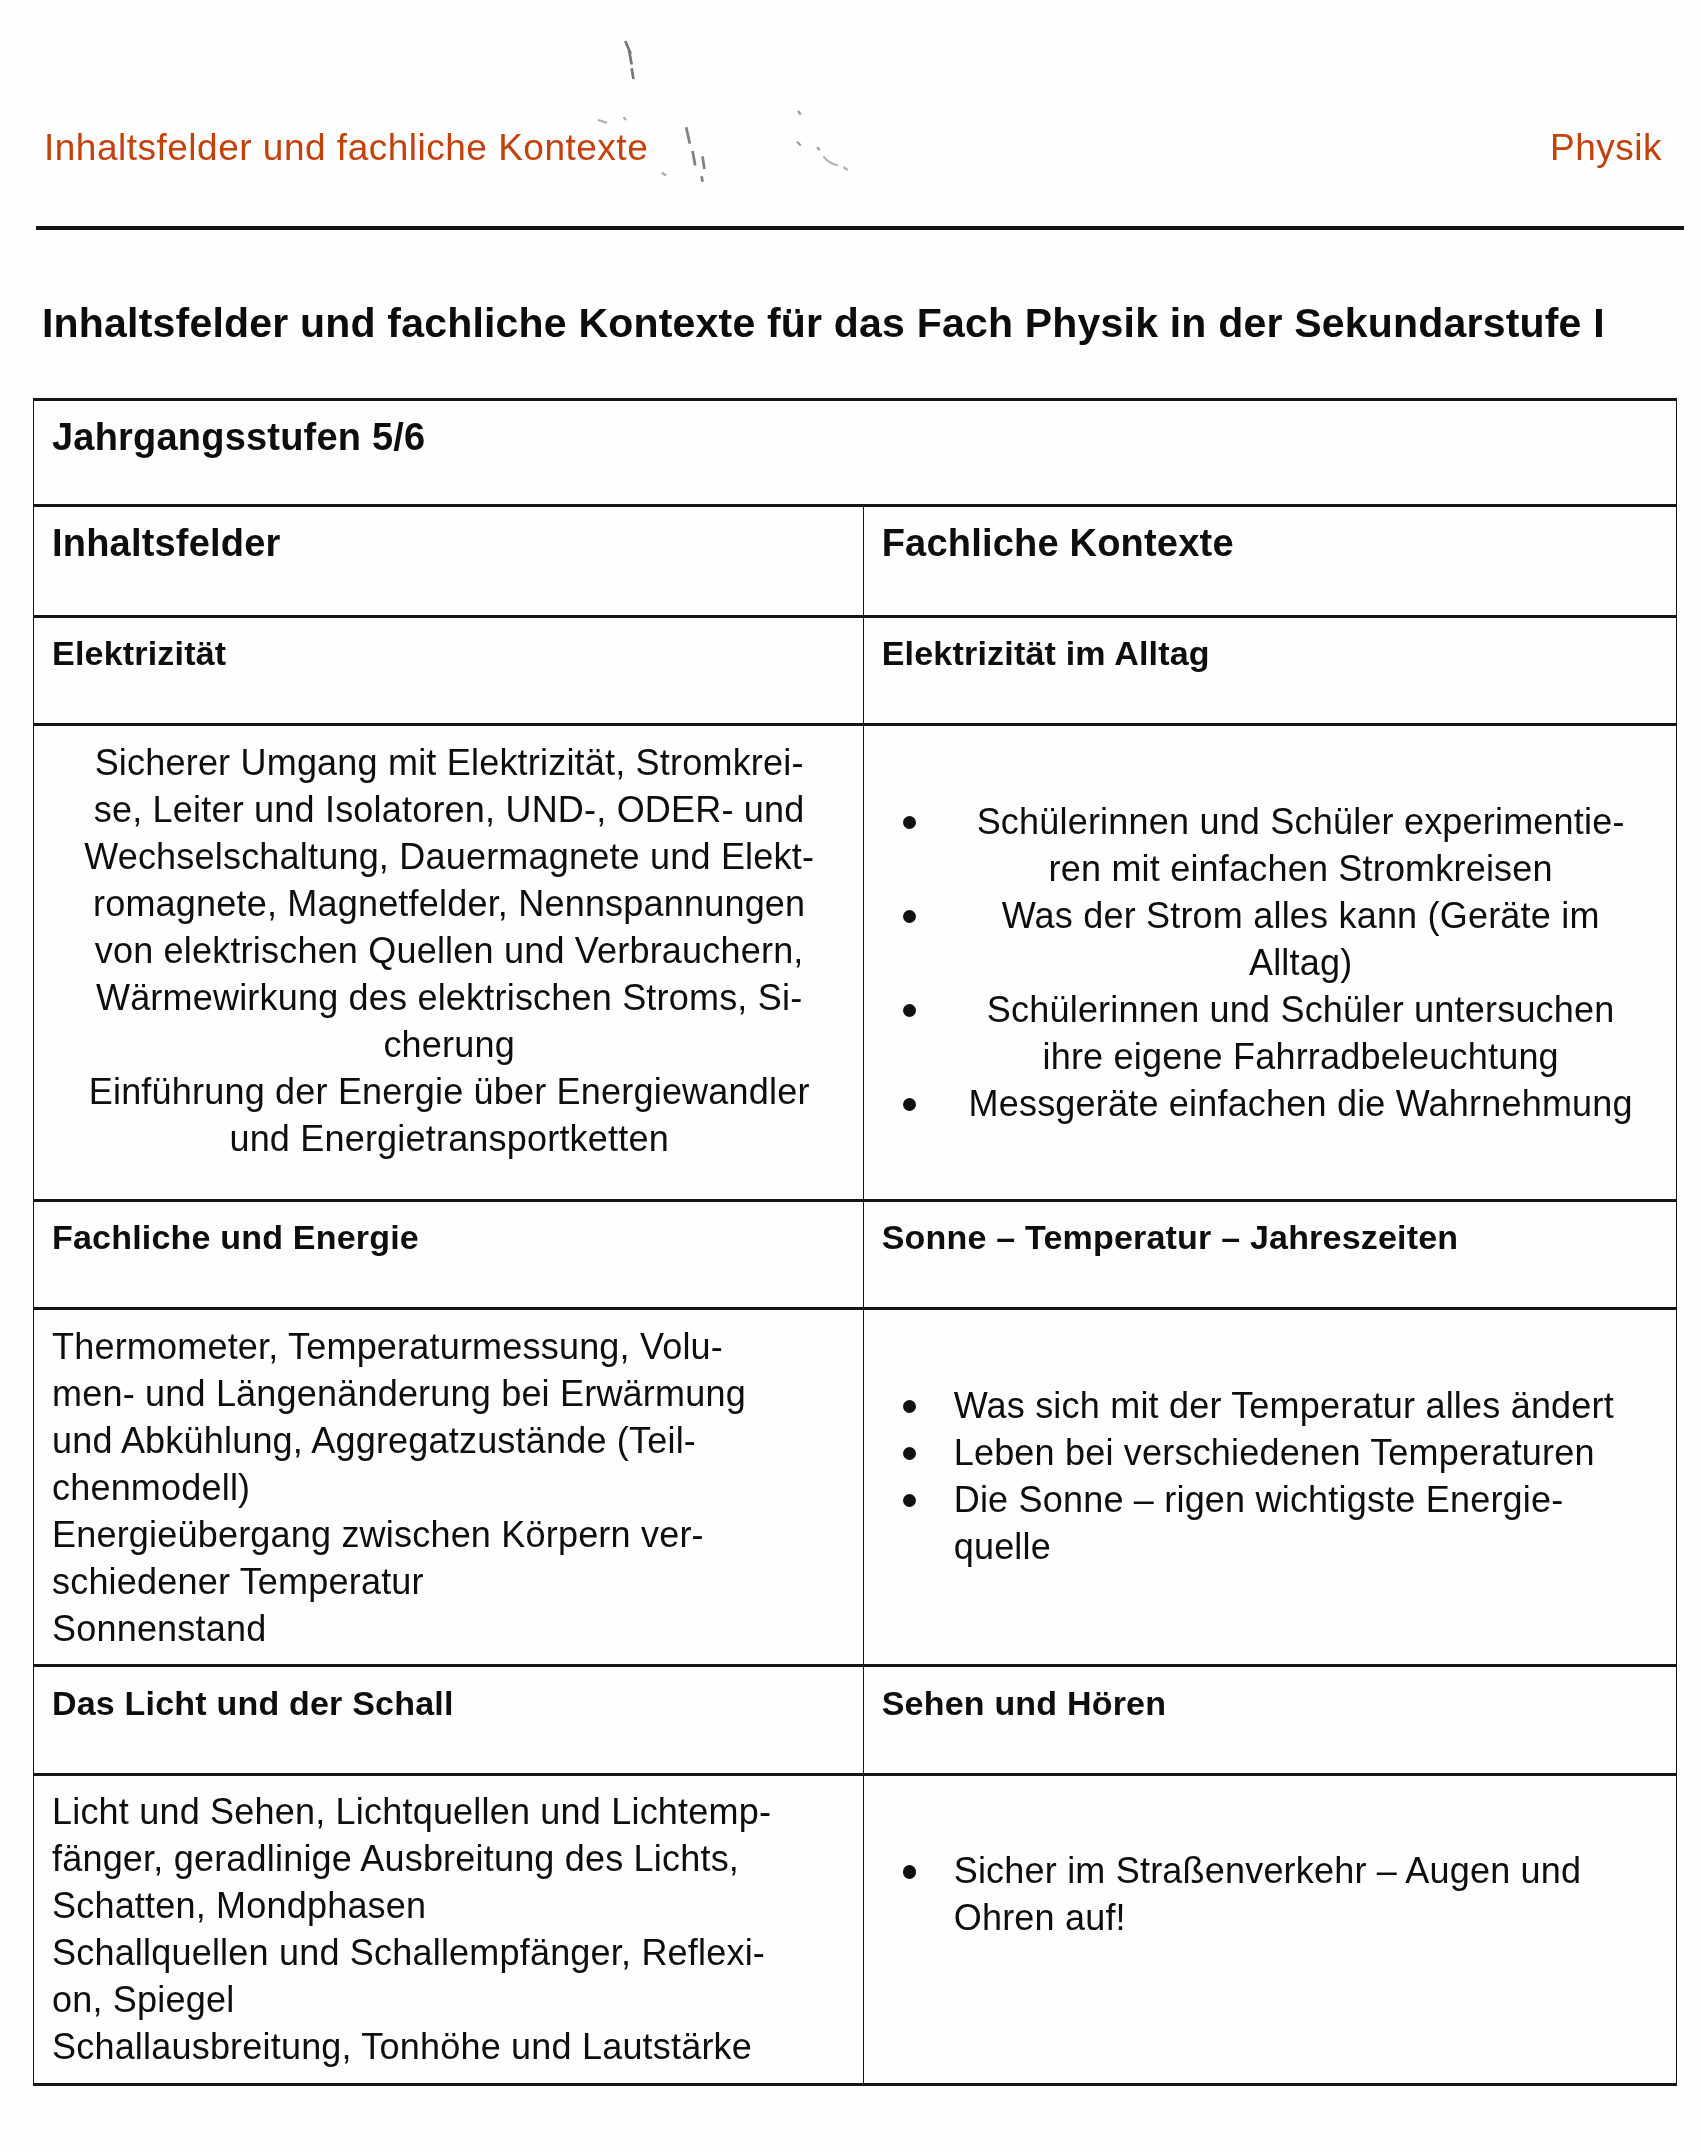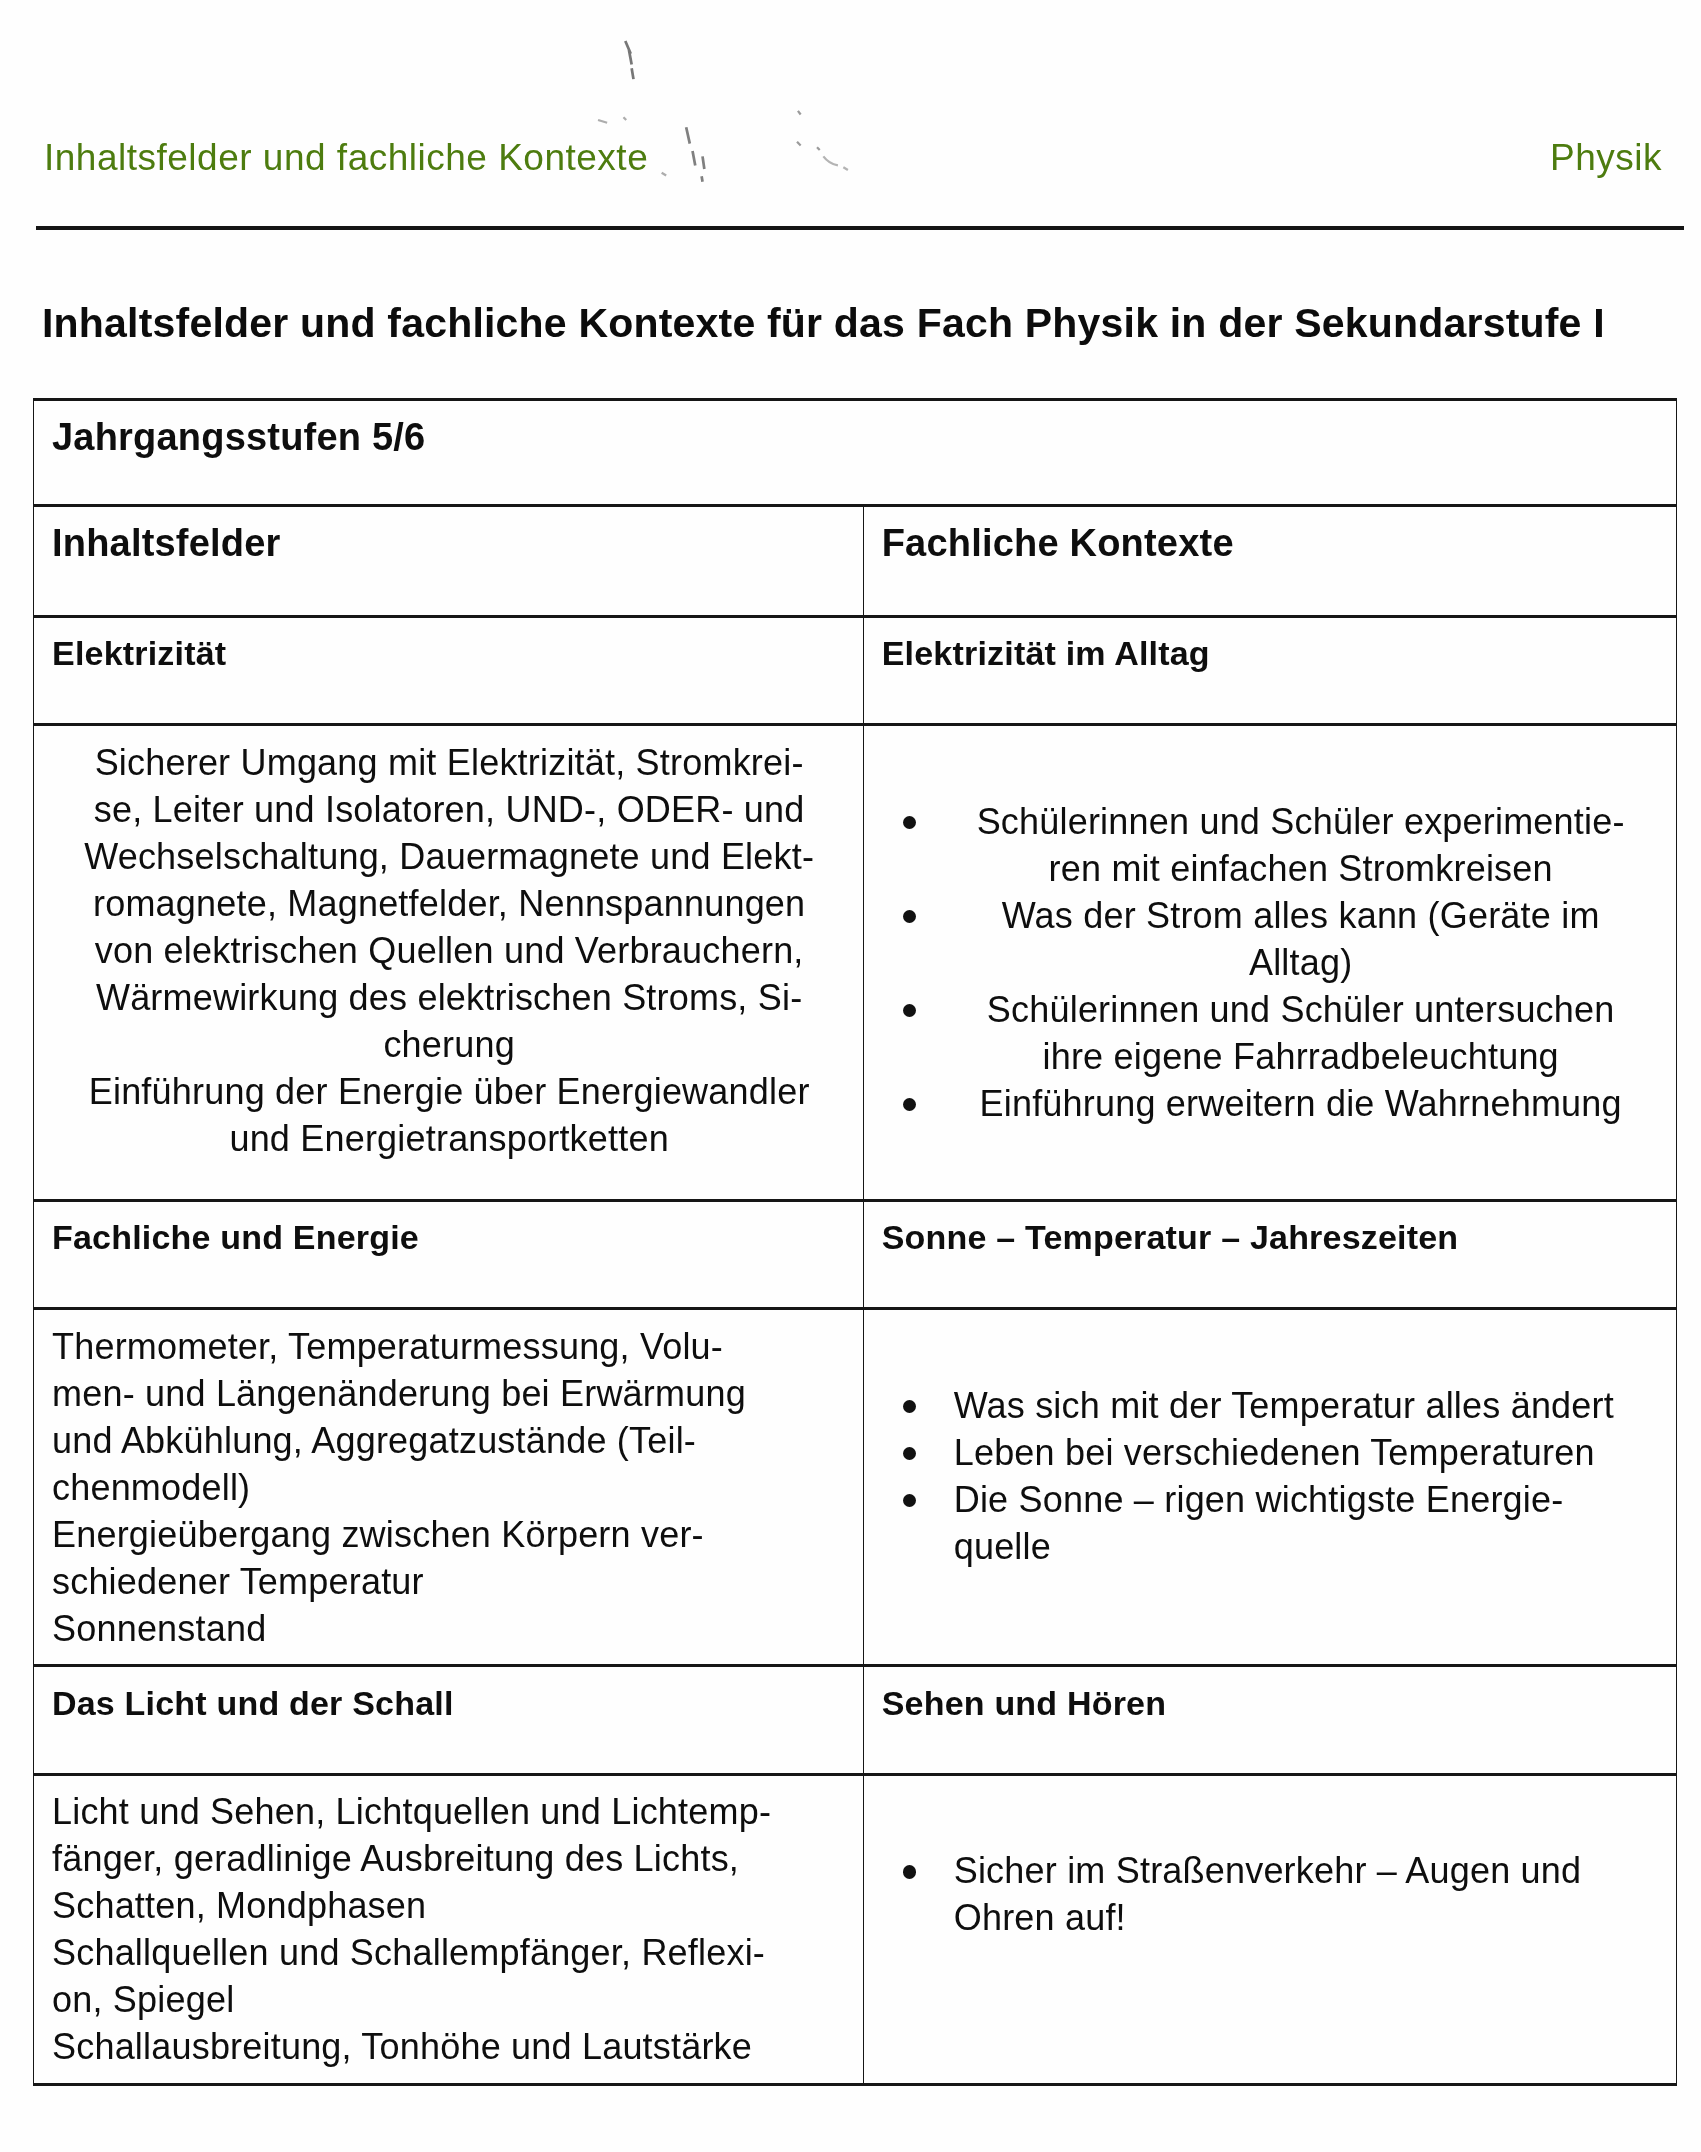--- a/index.html
+++ b/index.html
@@ -22,29 +22,29 @@
     position: absolute;
     top: 0;
     left: 509px;
     width: 636px;
     height: 200px;
     pointer-events: none;
   }
   
   .pagehead {
     position: absolute;
-    top: 137px;
+    top: 127px;
     left: 44px;
     right: 40px;
     display: flex;
     justify-content: space-between;
     align-items: baseline;
     font-size: 37px;
     letter-spacing: 0.5px;
-    color: #4d7c0f;
+    color: #c2410c;
   }
   .header-rule {
     position: absolute;
     top: 226px;
     left: 36px;
     right: 18px;
     height: 3.6px;
     background: #151515;
   }
   .doc-title {
@@ -167,21 +167,21 @@
 romagnete, Magnetfelder, Nennspannungen
 von elektrischen Quellen und Verbrauchern,
 Wärmewirkung des elektrischen Stroms, Si-
 cherung
 Einführung der Energie über Energiewandler
 und Energietransportketten</td>
         <td>
           <ul class="bullets"><li>Schülerinnen und Schüler experimentie-
 ren mit einfachen Stromkreisen</li><li>Was der Strom alles kann (Geräte im
 Alltag)</li><li>Schülerinnen und Schüler untersuchen
-ihre eigene Fahrradbeleuchtung</li><li>Einführung erweitern die Wahrnehmung</li></ul>
+ihre eigene Fahrradbeleuchtung</li><li>Messgeräte einfachen die Wahrnehmung</li></ul>
         </td>
       </tr>
 
       <tr class="sechead">
         <td>Fachliche und Energie</td>
         <td>Sonne – Temperatur – Jahreszeiten</td>
       </tr>
       <tr class="secbody2">
         <td>Thermometer, Temperaturmessung, Volu-
 men- und Längenänderung bei Erwärmung

